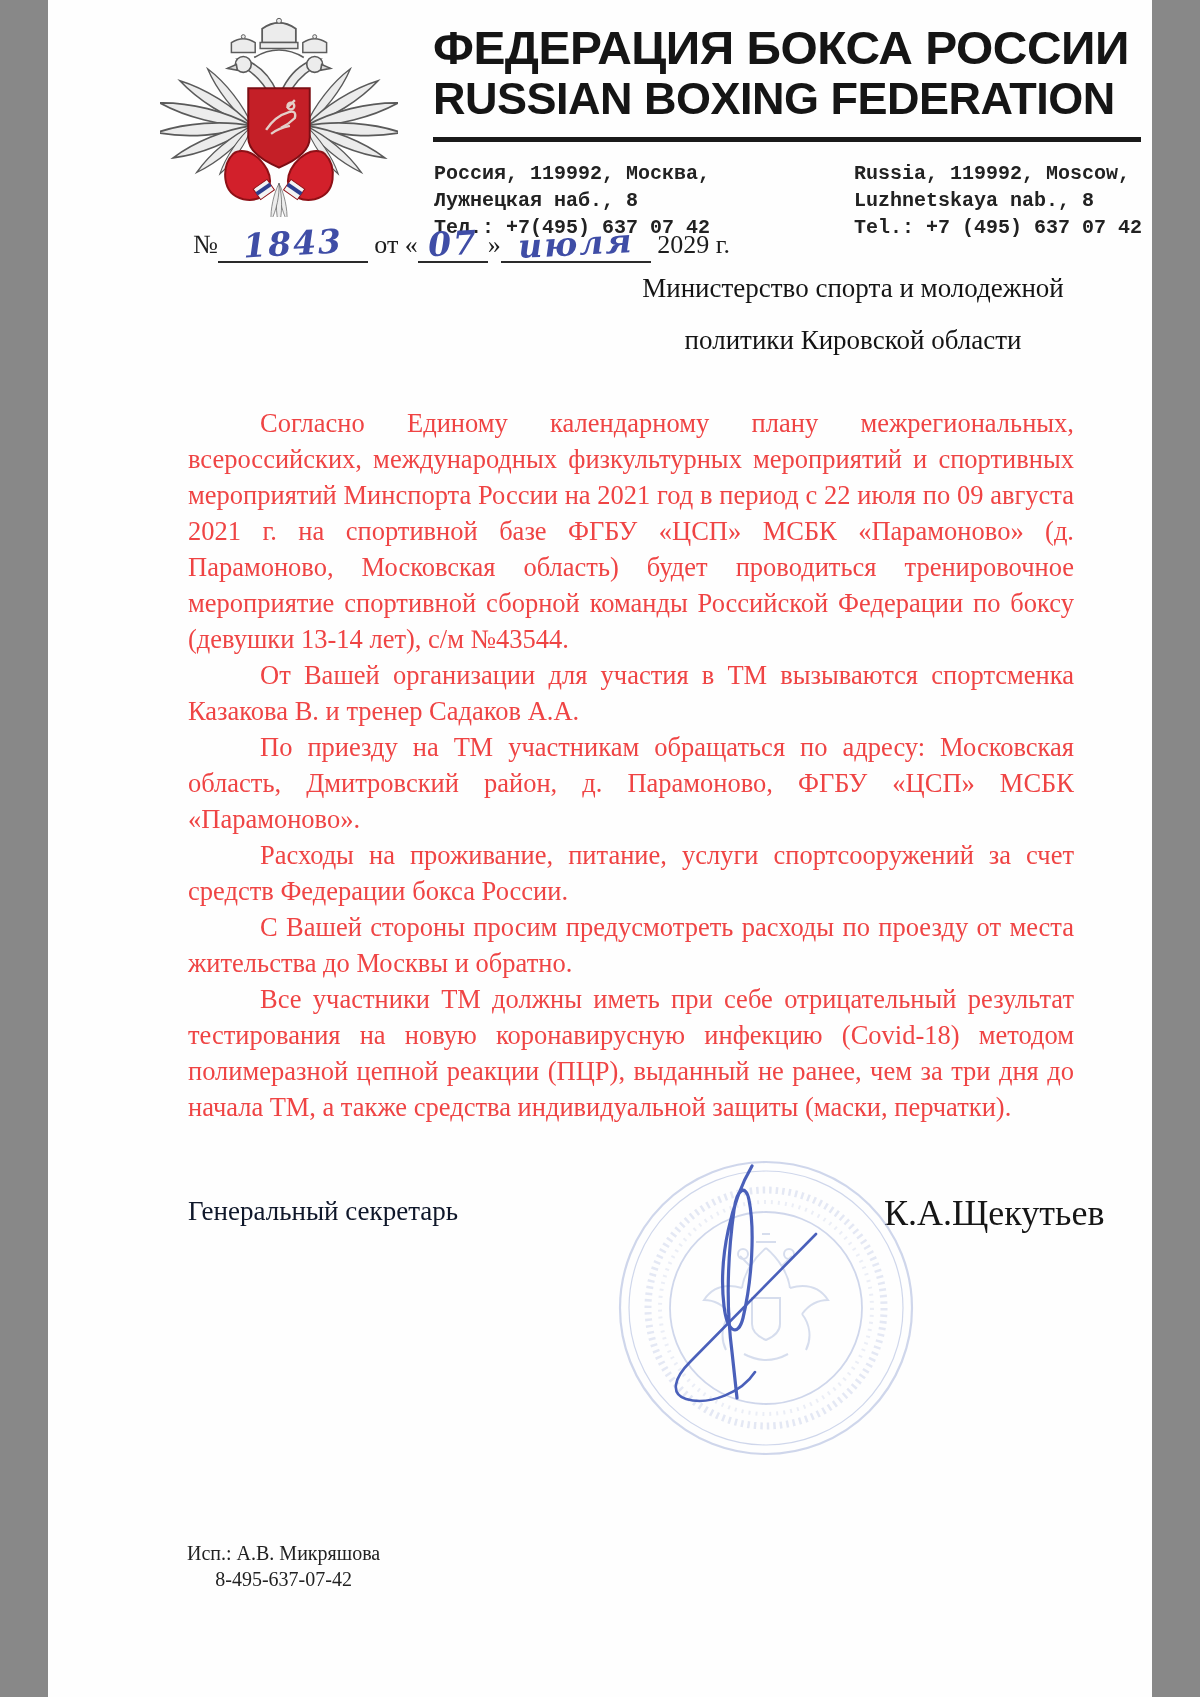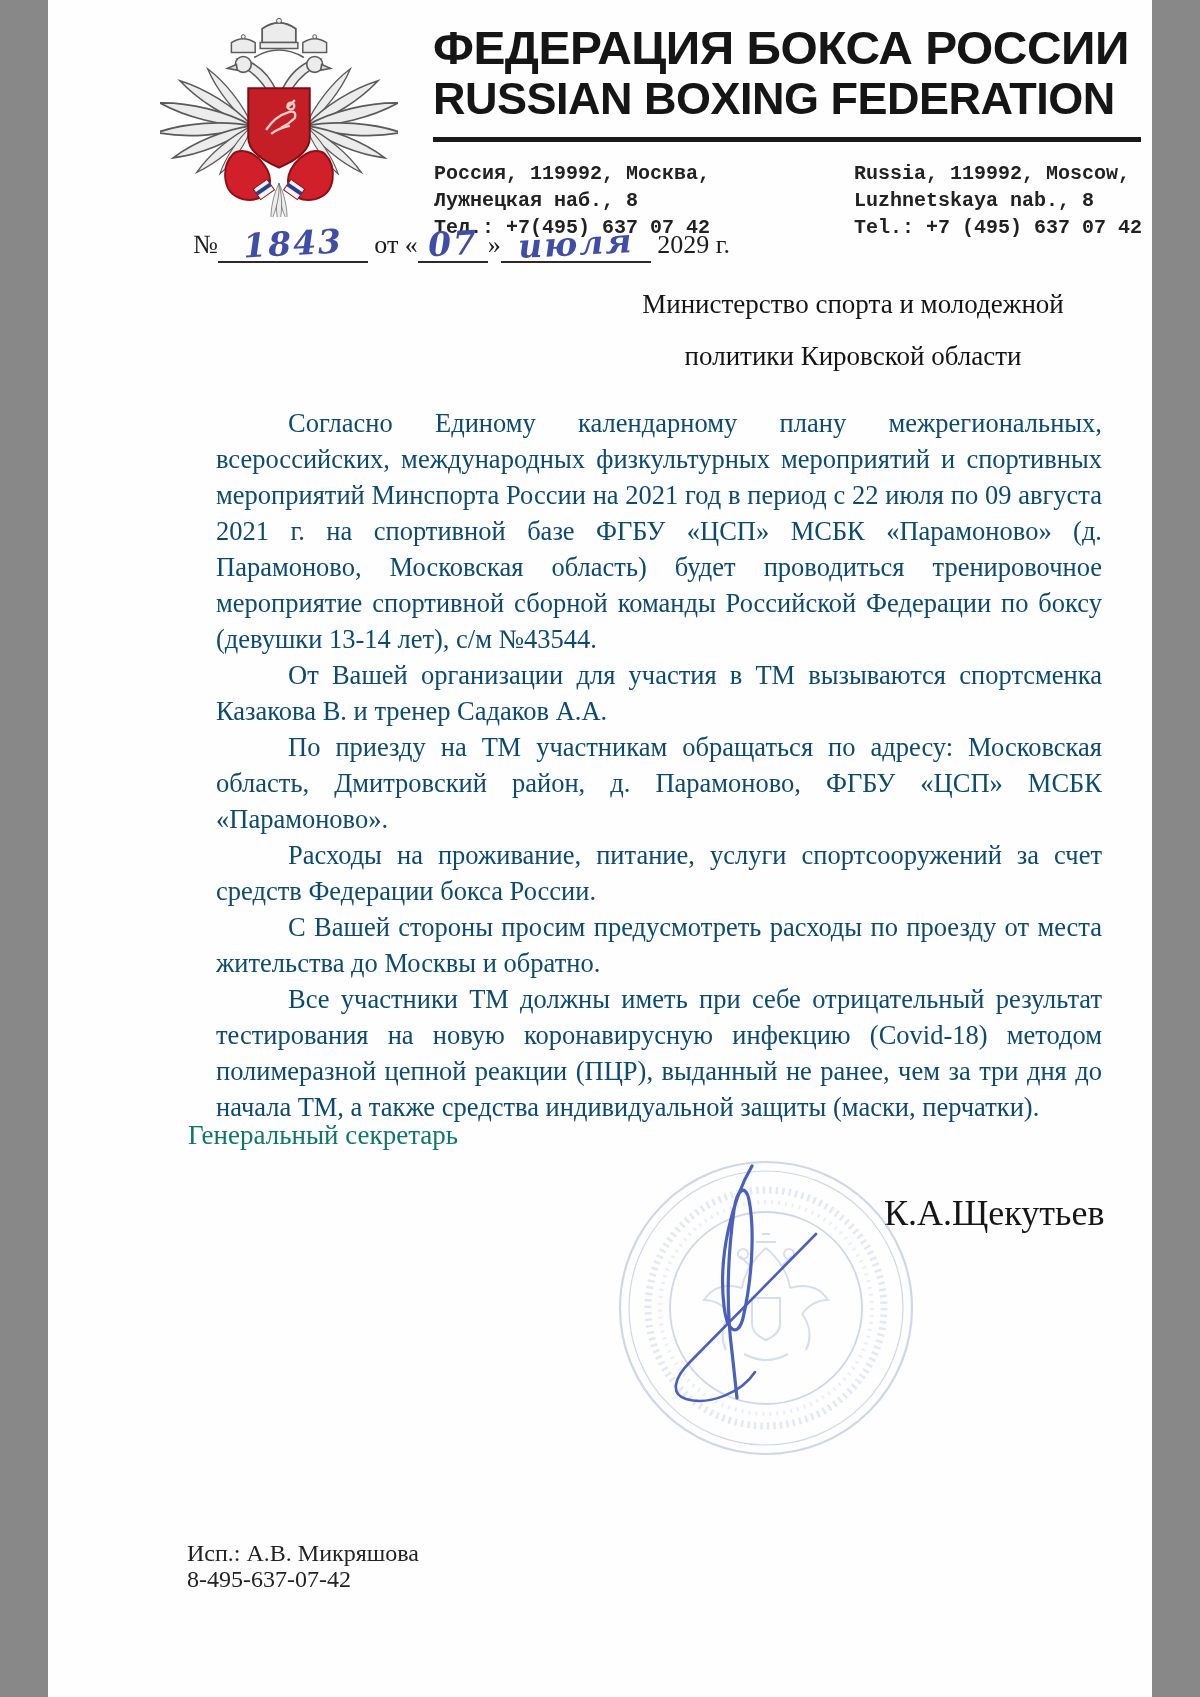--- a/index.html
+++ b/index.html
@@ -50,37 +50,37 @@
   .blank.day{width:70px;}
   .blank.month{width:150px;}
   .hand{
     font-family:"DejaVu Serif", serif;
     font-style:italic;font-weight:700;
     color:#3f4da6;font-size:33px;letter-spacing:2px;
     display:inline-block;transform:rotate(-3deg) translateY(2px);
   }
   
   .recipient{
-    position:absolute;left:575px;top:278px;width:460px;
+    position:absolute;left:575px;top:262px;width:460px;
     font-size:27px;line-height:52px;text-align:center;color:#141414;
   }
   
   .body-text{
     position:absolute;left:140px;top:405px;width:886px;
-    font-size:26.5px;line-height:36px;text-align:justify;color:#0c4a6e;margin-left:28px;
+    font-size:26.5px;line-height:36px;text-align:justify;color:#ef4444;
   }
   .body-text p{margin:0;text-indent:72px;}
   
-  .sig-title{position:absolute;left:140px;top:1120px;font-size:27px;color:#0f766e;}
+  .sig-title{position:absolute;left:140px;top:1196px;font-size:27px;color:#0f172a;}
   .sig-name{position:absolute;left:836px;top:1192px;font-size:36px;color:#161616;}
   .stamp{position:absolute;left:556px;top:1138px;width:324px;height:324px;}
   
   .executor{
     position:absolute;left:139px;top:1540px;
-    font-size:24px;line-height:26px;color:#222;
+    font-size:20px;line-height:26px;color:#222;text-align:center;
   }
   .executor span{display:block;}
 </style>
 </head>
 <body>
 
 <div class="page">
 
   <svg class="logo" viewBox="0 0 240 205">
     <defs>

